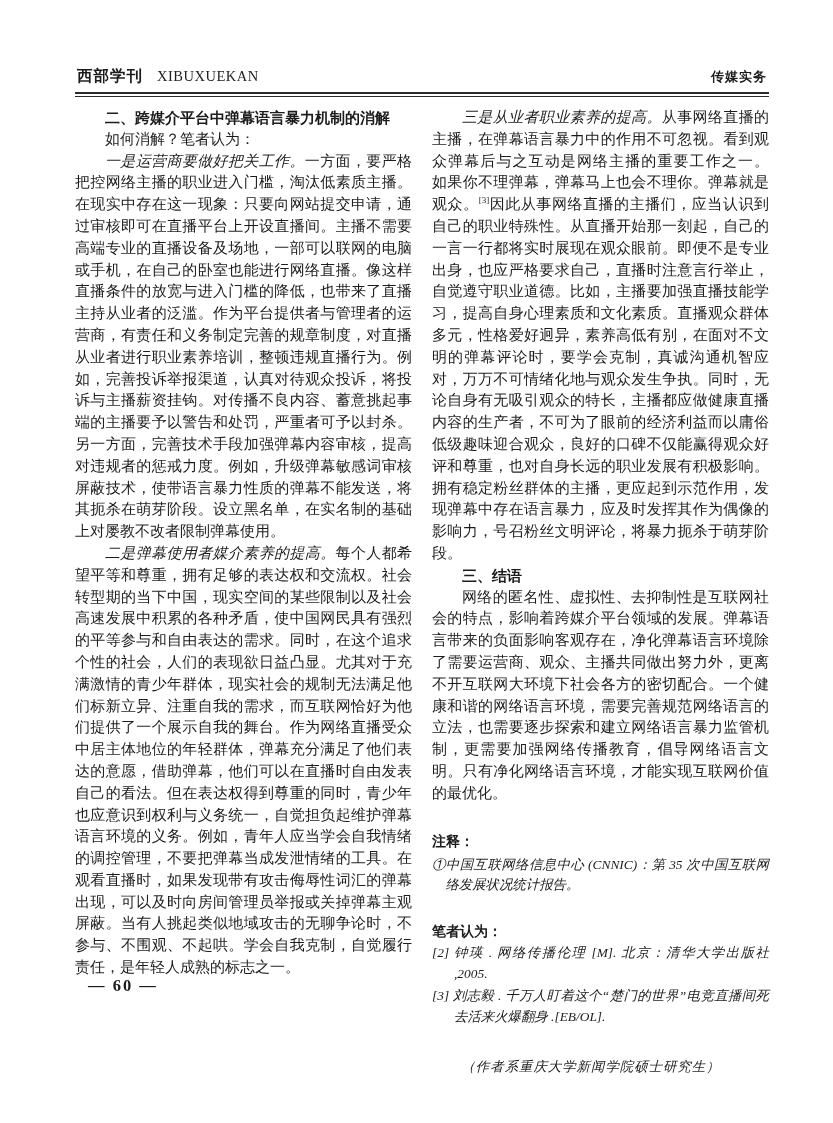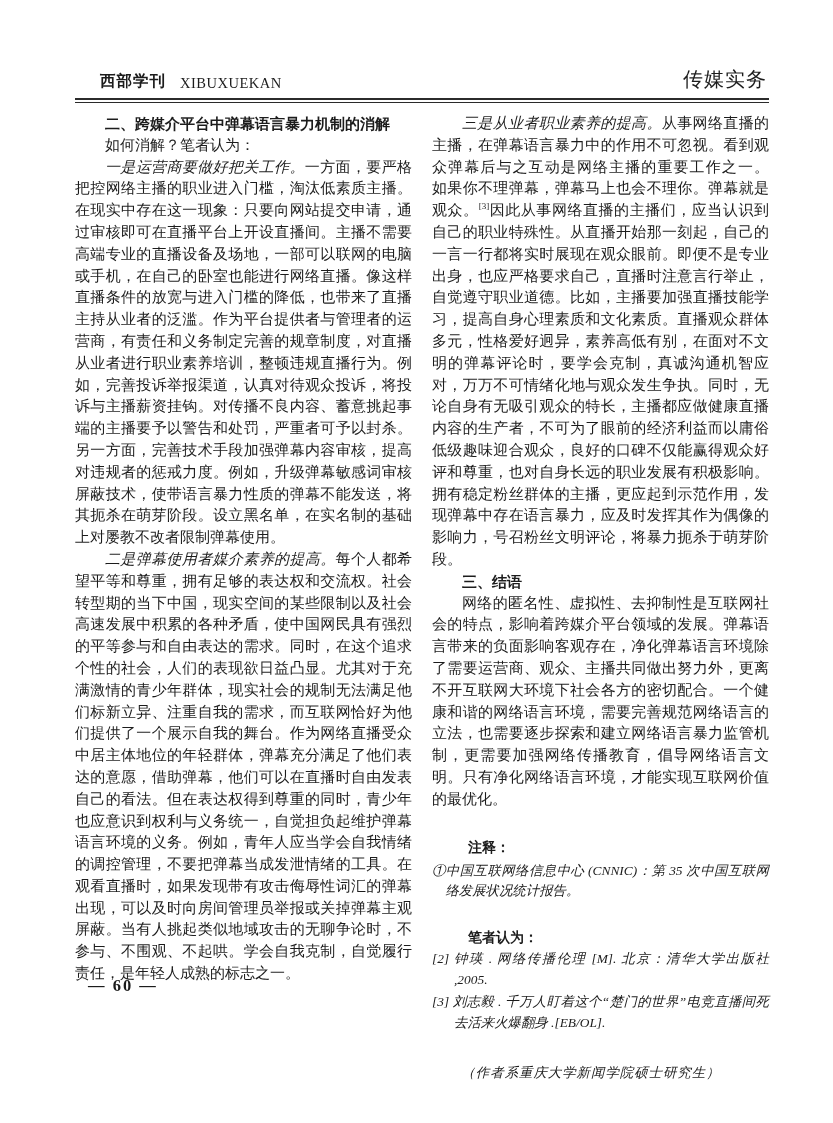--- a/index.html
+++ b/index.html
@@ -19,36 +19,36 @@
     top: 66px;
     width: 694px;
   }
   
   .journal-header {
     display: flex;
     align-items: baseline;
     justify-content: space-between;
     padding: 0 2px 5px 2px;
   }
-  .jh-left { display: flex; align-items: flex-end; gap: 14px; margin-left: 23px; }
+  .jh-left { display: flex; align-items: center; gap: 14px; }
   .jh-cn {
     font-family: "Liberation Sans", "DejaVu Sans", sans-serif;
     font-weight: bold;
     font-size: 15.5px;
     letter-spacing: 1px;
   }
   .jh-en {
     font-family: "Liberation Serif", "DejaVu Serif", serif;
     font-size: 14.5px;
     letter-spacing: 0.5px;
   }
   .jh-right {
     font-family: "Liberation Sans", "DejaVu Sans", sans-serif;
-    font-weight: normal;
-    font-size: 20px;
+    font-weight: bold;
+    font-size: 13px;
     letter-spacing: 1px;
   }
   .double-rule {
     height: 5px;
     border-top: 2px solid #2b2b2b;
     border-bottom: 1.5px solid #2b2b2b;
   }
   
   .columns {
     display: flex;
@@ -74,21 +74,20 @@
     vertical-align: super;
     line-height: 0;
   }
   
   .small-head {
     font-family: "Liberation Sans", "DejaVu Sans", sans-serif;
     font-weight: bold;
     font-size: 14px;
     line-height: 20px;
     margin-top: 26px;
-    margin-left: 36px;
   }
   .small {
     font-size: 13.4px;
     line-height: 20.4px;
     text-align: justify;
   }
   .note-item { padding-left: 1em; text-indent: -1em; margin-top: 4px; }
   .ref-item  { padding-left: 22px; text-indent: -22px; margin-top: 2px; }
   .url { font-style: normal; letter-spacing: 0.2px; }
   .author-note {

